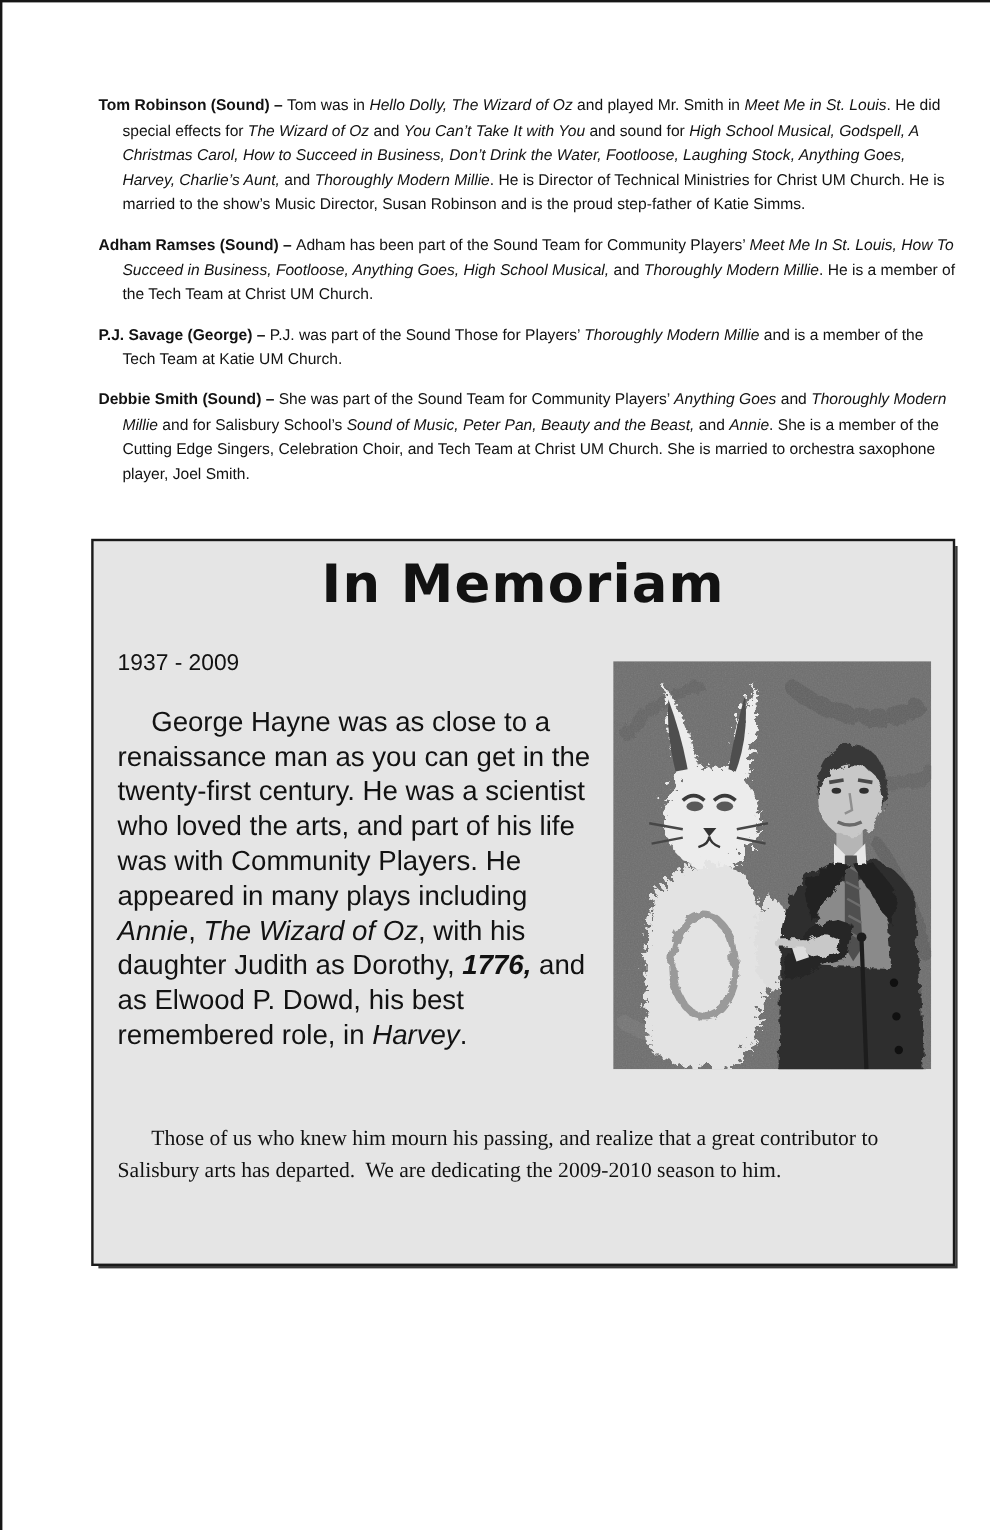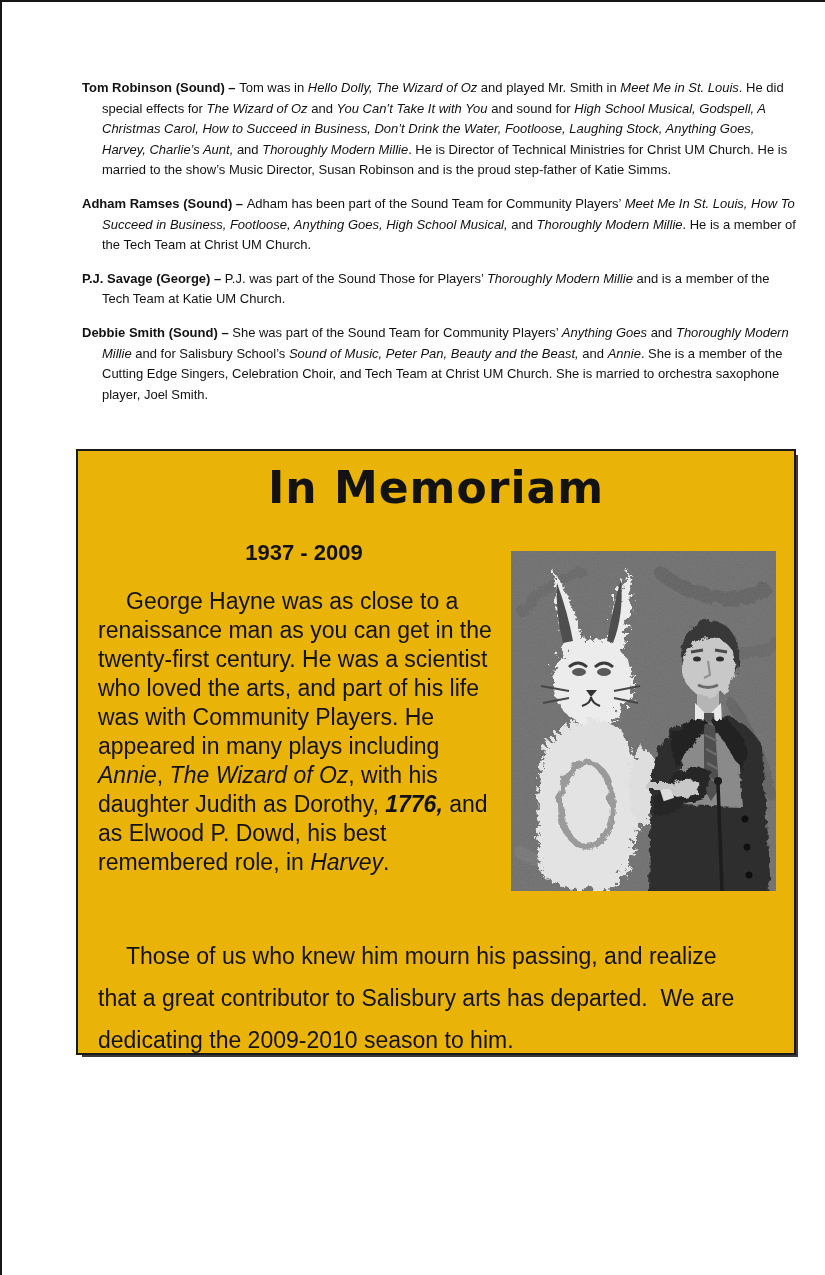--- a/index.html
+++ b/index.html
@@ -28,21 +28,21 @@
   }
   .bd{font-weight:bold;}
   .it{font-style:italic;}
 
   .memoriam-box{
     margin:44px 0 0 74px;
     width:716px;
     height:602px;
     border:2px solid #1a1a1a;
     box-shadow:4px 4px 0 -2px #3a3a3a;
-    background:#eab308;
+    background:#e5e5e5;
     box-sizing:content-box;
     overflow:hidden;
   }
   .mem-title{
     margin:14px 0 0 0;
     text-align:center;
     font-family:"DejaVu Sans", sans-serif;
     font-weight:700;
     font-size:44px;
     line-height:46px;
@@ -57,43 +57,43 @@
   }
   .mem-name{
     margin:0;
     text-align:center;
     font-size:29px;
     line-height:32px;
     font-weight:bold;
   }
   .mem-years{
     margin-top:2px;
-    text-align:center;
-    font-size:22px;
+    font-size:19px;
     line-height:24px;
-    font-weight:bold;
+    font-weight:normal;
   }
   .mem-body{
     margin:22px 0 0 0;
     font-size:23px;
     line-height:29px;
     text-indent:28px;
   }
   .mem-photo{
     width:265px;height:340px;
     margin-left:auto;
     margin-top:12px;
     flex:none;
   }
   .mem-closing{
     margin:44px 50px 0 20px;
-    font-size:23px;
-    line-height:42px;
+    font-size:18px;
+    line-height:27px;
     text-indent:28px;
     white-space:pre-wrap;
+    font-family:Liberation Serif, serif;
   }
 </style>
 </head>
 <body>
 
 <div class="page">
 
   <div class="bios">
     <p class="bio"><span class="bd">Tom Robinson (Sound) – </span><span><span>Tom was in </span><span class="it">Hello Dolly, The Wizard of Oz</span><span> and played Mr. Smith in </span><span class="it">Meet Me in St. Louis</span><span>. He did special effects for </span><span class="it">The Wizard of Oz</span><span> and </span><span class="it">You Can’t Take It with You</span><span> and sound for </span><span class="it">High School Musical, Godspell, A Christmas Carol, How to Succeed in Business, Don’t Drink the Water, Footloose, Laughing Stock, Anything Goes, Harvey, Charlie’s Aunt,</span><span> and </span><span class="it">Thoroughly Modern Millie</span><span>. He is Director of Technical Ministries for Christ UM Church. He is married to the show’s Music Director, Susan Robinson and is the proud step-father of Katie Simms.</span></span></p>
     <p class="bio"><span class="bd">Adham Ramses (Sound) – </span><span><span>Adham has been part of the Sound Team for Community Players’ </span><span class="it">Meet Me In St. Louis, How To Succeed in Business, Footloose, Anything Goes, High School Musical,</span><span> and </span><span class="it">Thoroughly Modern Millie</span><span>. He is a member of the Tech Team at Christ UM Church.</span></span></p>

